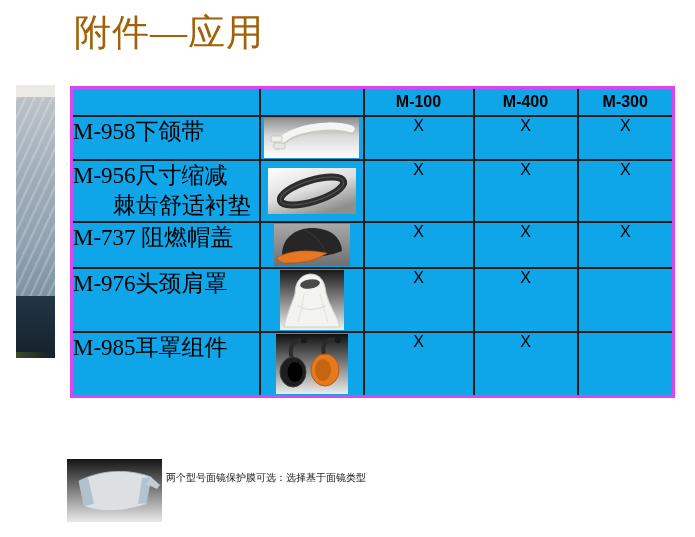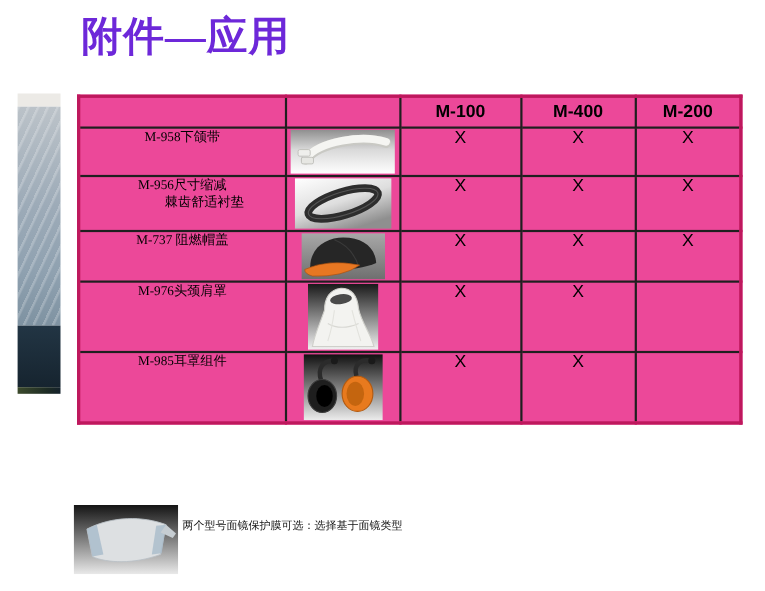--- a/index.html
+++ b/index.html
@@ -3,48 +3,48 @@
 <meta charset="utf-8">
 <style>
   html,body{margin:0;padding:0;background:#fff;}
   .slide{
     position:relative;width:695px;height:537px;background:#ffffff;overflow:hidden;
     font-family:"Liberation Sans", sans-serif;color:#000;
   }
   
   .title{
     position:absolute;left:74px;top:8px;
-    font-family:"Liberation Serif", serif;font-weight:700;font-size:37px;
-    letter-spacing:1px;color:#6d28d9;white-space:nowrap;
+    font-family:"Liberation Serif", serif;font-weight:400;font-size:37px;
+    letter-spacing:1px;color:#a16207;white-space:nowrap;
   }
   
   .photo-strip{position:absolute;left:16px;top:85px;width:39px;height:273px;}
   .strip-top{height:12px;background:#eceae6;}
   .strip-light{
     height:199px;
     background:
       repeating-linear-gradient(115deg, rgba(255,255,255,0.22) 0px, rgba(255,255,255,0.22) 1.5px, rgba(255,255,255,0) 3px, rgba(255,255,255,0) 8px),
       linear-gradient(185deg,#bcc3c9 0%,#9dabb8 45%,#8fa1b0 75%,#7e92a1 100%);
   }
   .strip-dark{height:56px;background:linear-gradient(180deg,#223544,#16242f);}
   .strip-green{height:6px;background:linear-gradient(90deg,#3c4a2c,#1d2b24 70%,#15222c);}
   
   table.acc{
     position:absolute;left:70px;top:86px;width:602px;
-    border-collapse:collapse;table-layout:fixed;background:#ec4899;
-    border:3px solid #be185d;
+    border-collapse:collapse;table-layout:fixed;background:#0ea5e9;
+    border:3px solid #d946ef;
   }
   table.acc td,table.acc th{border:2px solid #1f1f1f;padding:0;overflow:hidden;}
   th.model{
     font-family:"Liberation Sans", sans-serif;font-weight:700;font-size:16px;
     text-align:center;vertical-align:middle;
   }
   td.label{
-    vertical-align:top;text-align:center;
-    font-family:"Liberation Serif", serif;font-size:12px;line-height:1.32;
+    vertical-align:top;text-align:left;
+    font-family:"Liberation Serif", serif;font-size:23px;line-height:1.32;
     padding:2px 2px 0 4px;
   }
   td.label .line2{margin-left:40px;}
   td.mark{
     text-align:center;vertical-align:top;
     font-family:"Liberation Sans", sans-serif;font-size:16px;font-weight:500;
     padding-top:4px;
   }
   td.img-cell{text-align:center;vertical-align:middle;}
   td.img-cell svg{display:block;margin:1px auto;}
@@ -83,21 +83,21 @@
         <col style="width:110px">
         <col style="width:104px">
         <col style="width:96px">
     </colgroup>
     <tbody>
         <tr class="h-head">
       <th></th>
       <th></th>
       <th class="model">M-100</th>
       <th class="model">M-400</th>
-      <th class="model">M-200</th>
+      <th class="model">M-300</th>
     </tr>
 
     <tr class="h-r1">
       <td class="label">
         <div>M-958下颌带</div>
         <div class="line2"></div>
       </td>
       <td class="img-cell">
         <svg width="95" height="40" viewBox="0 0 95 40">
           <defs>

